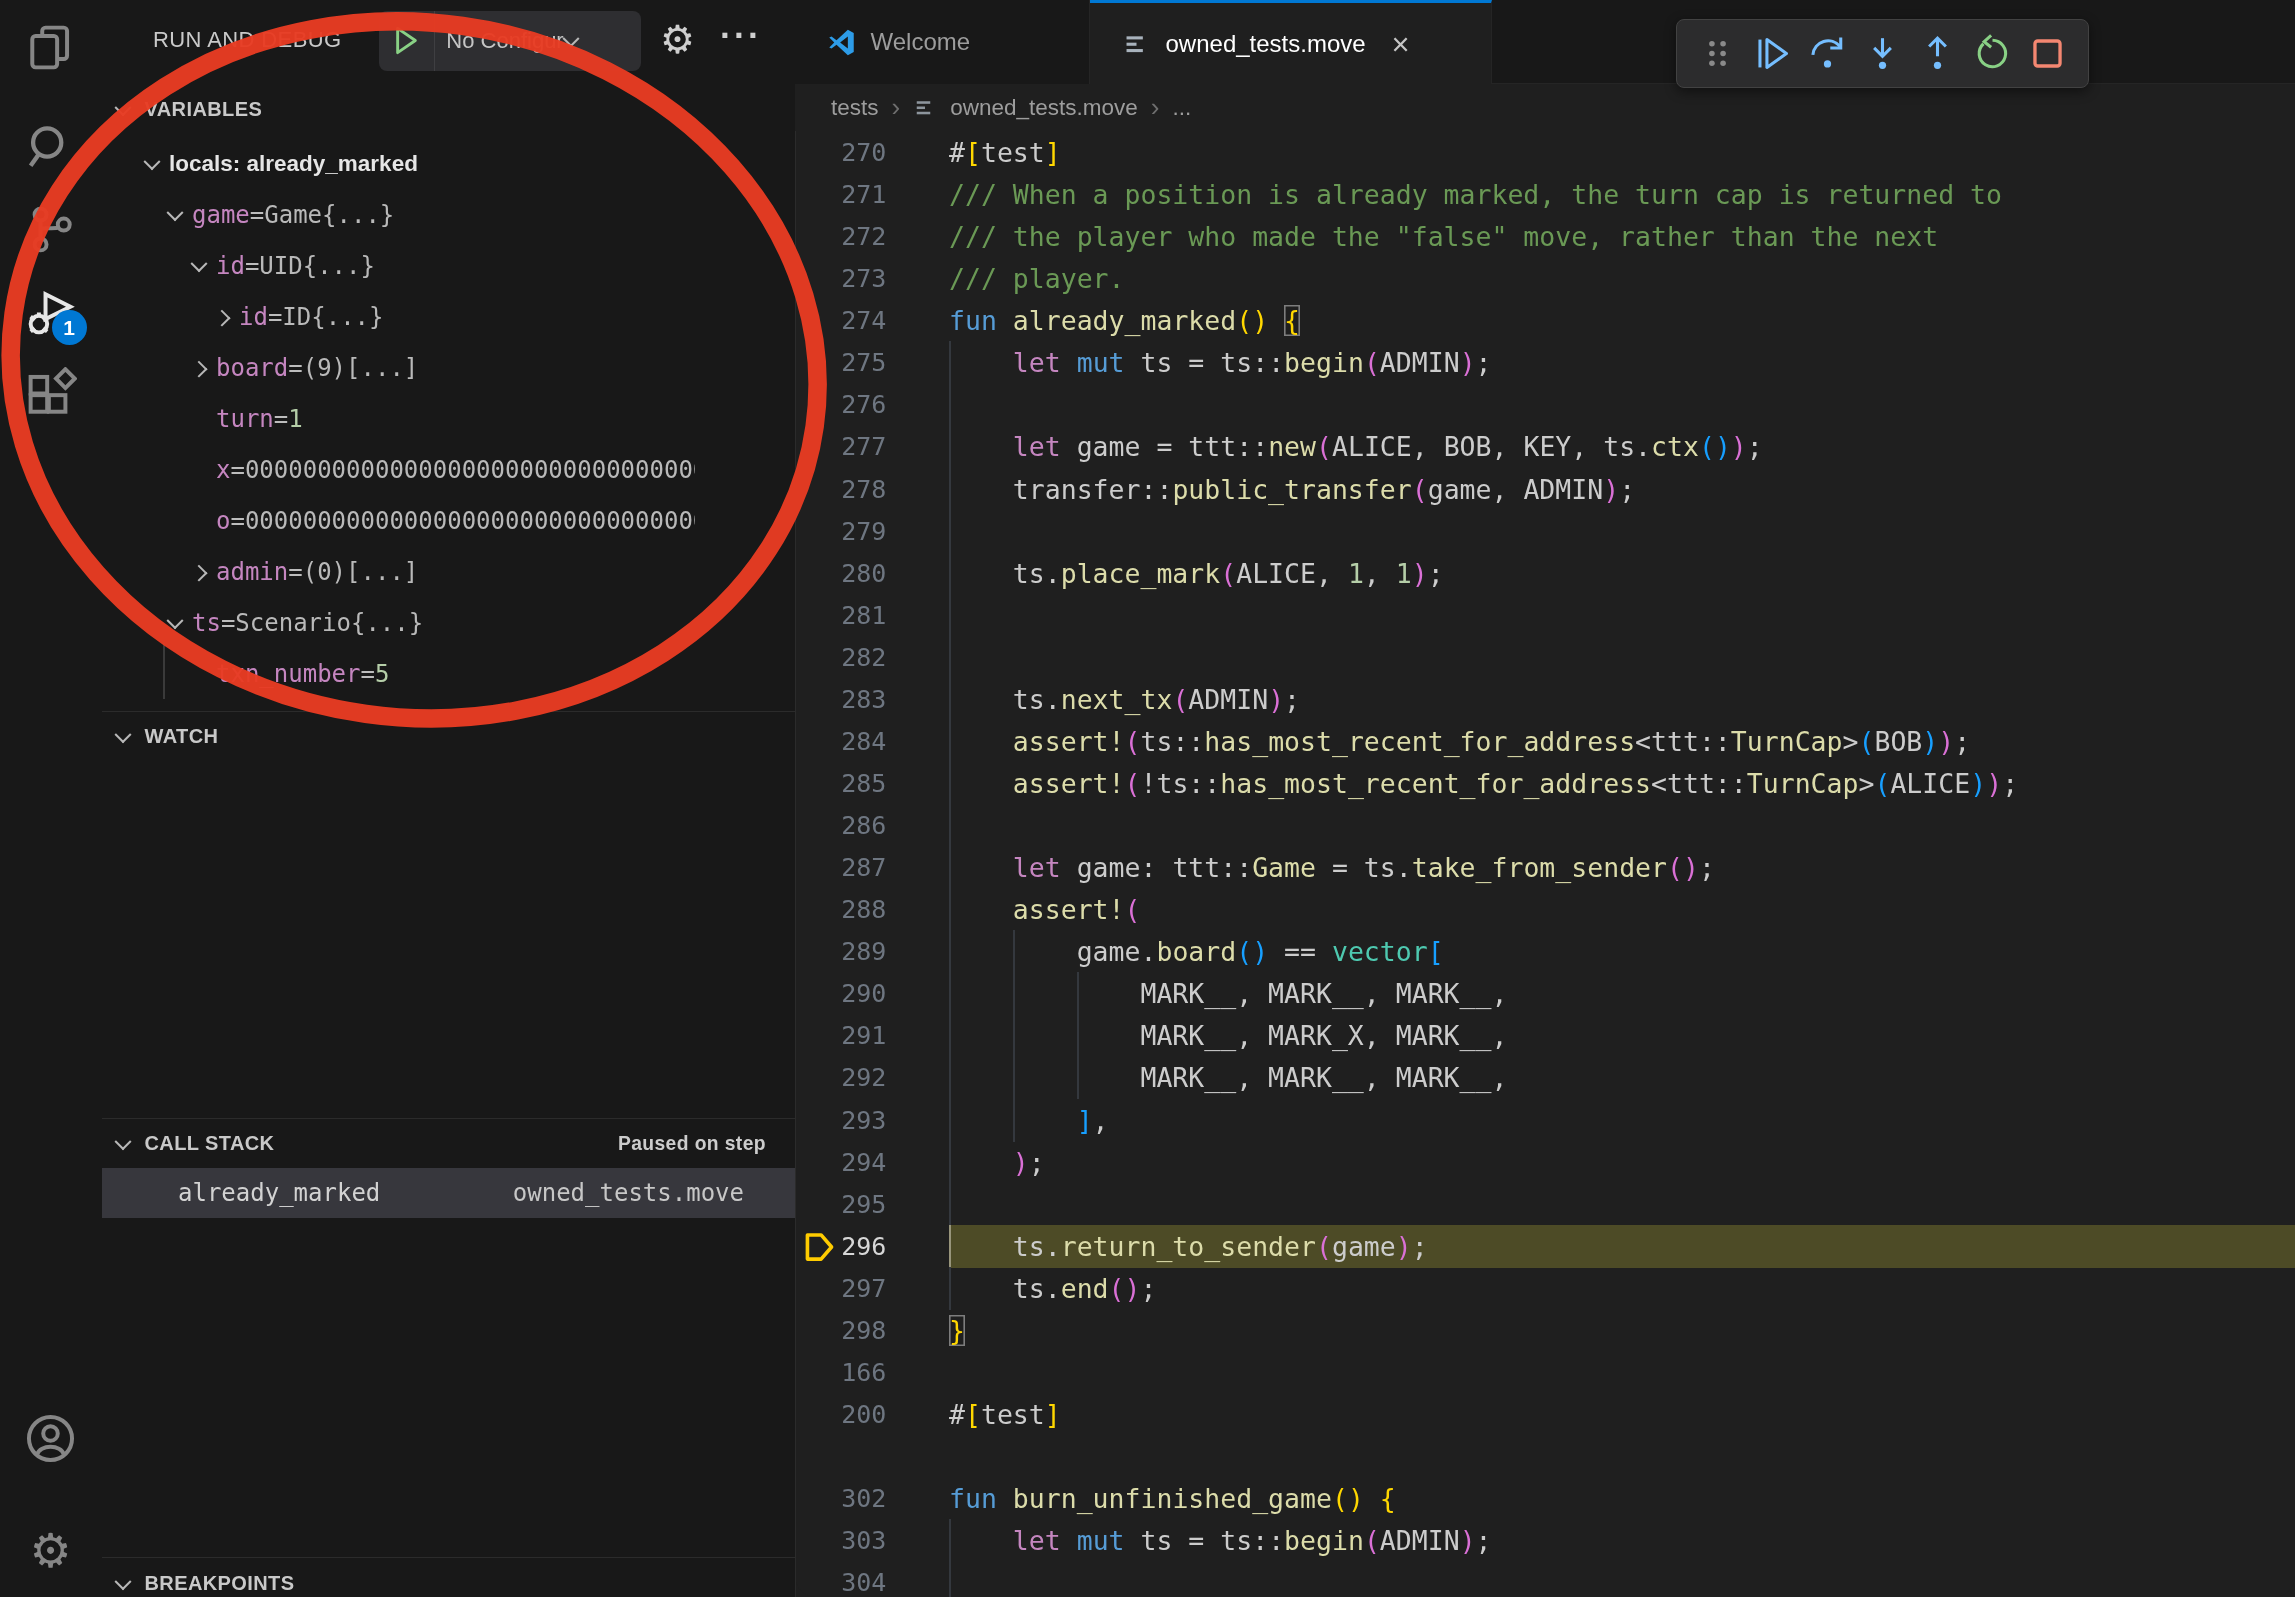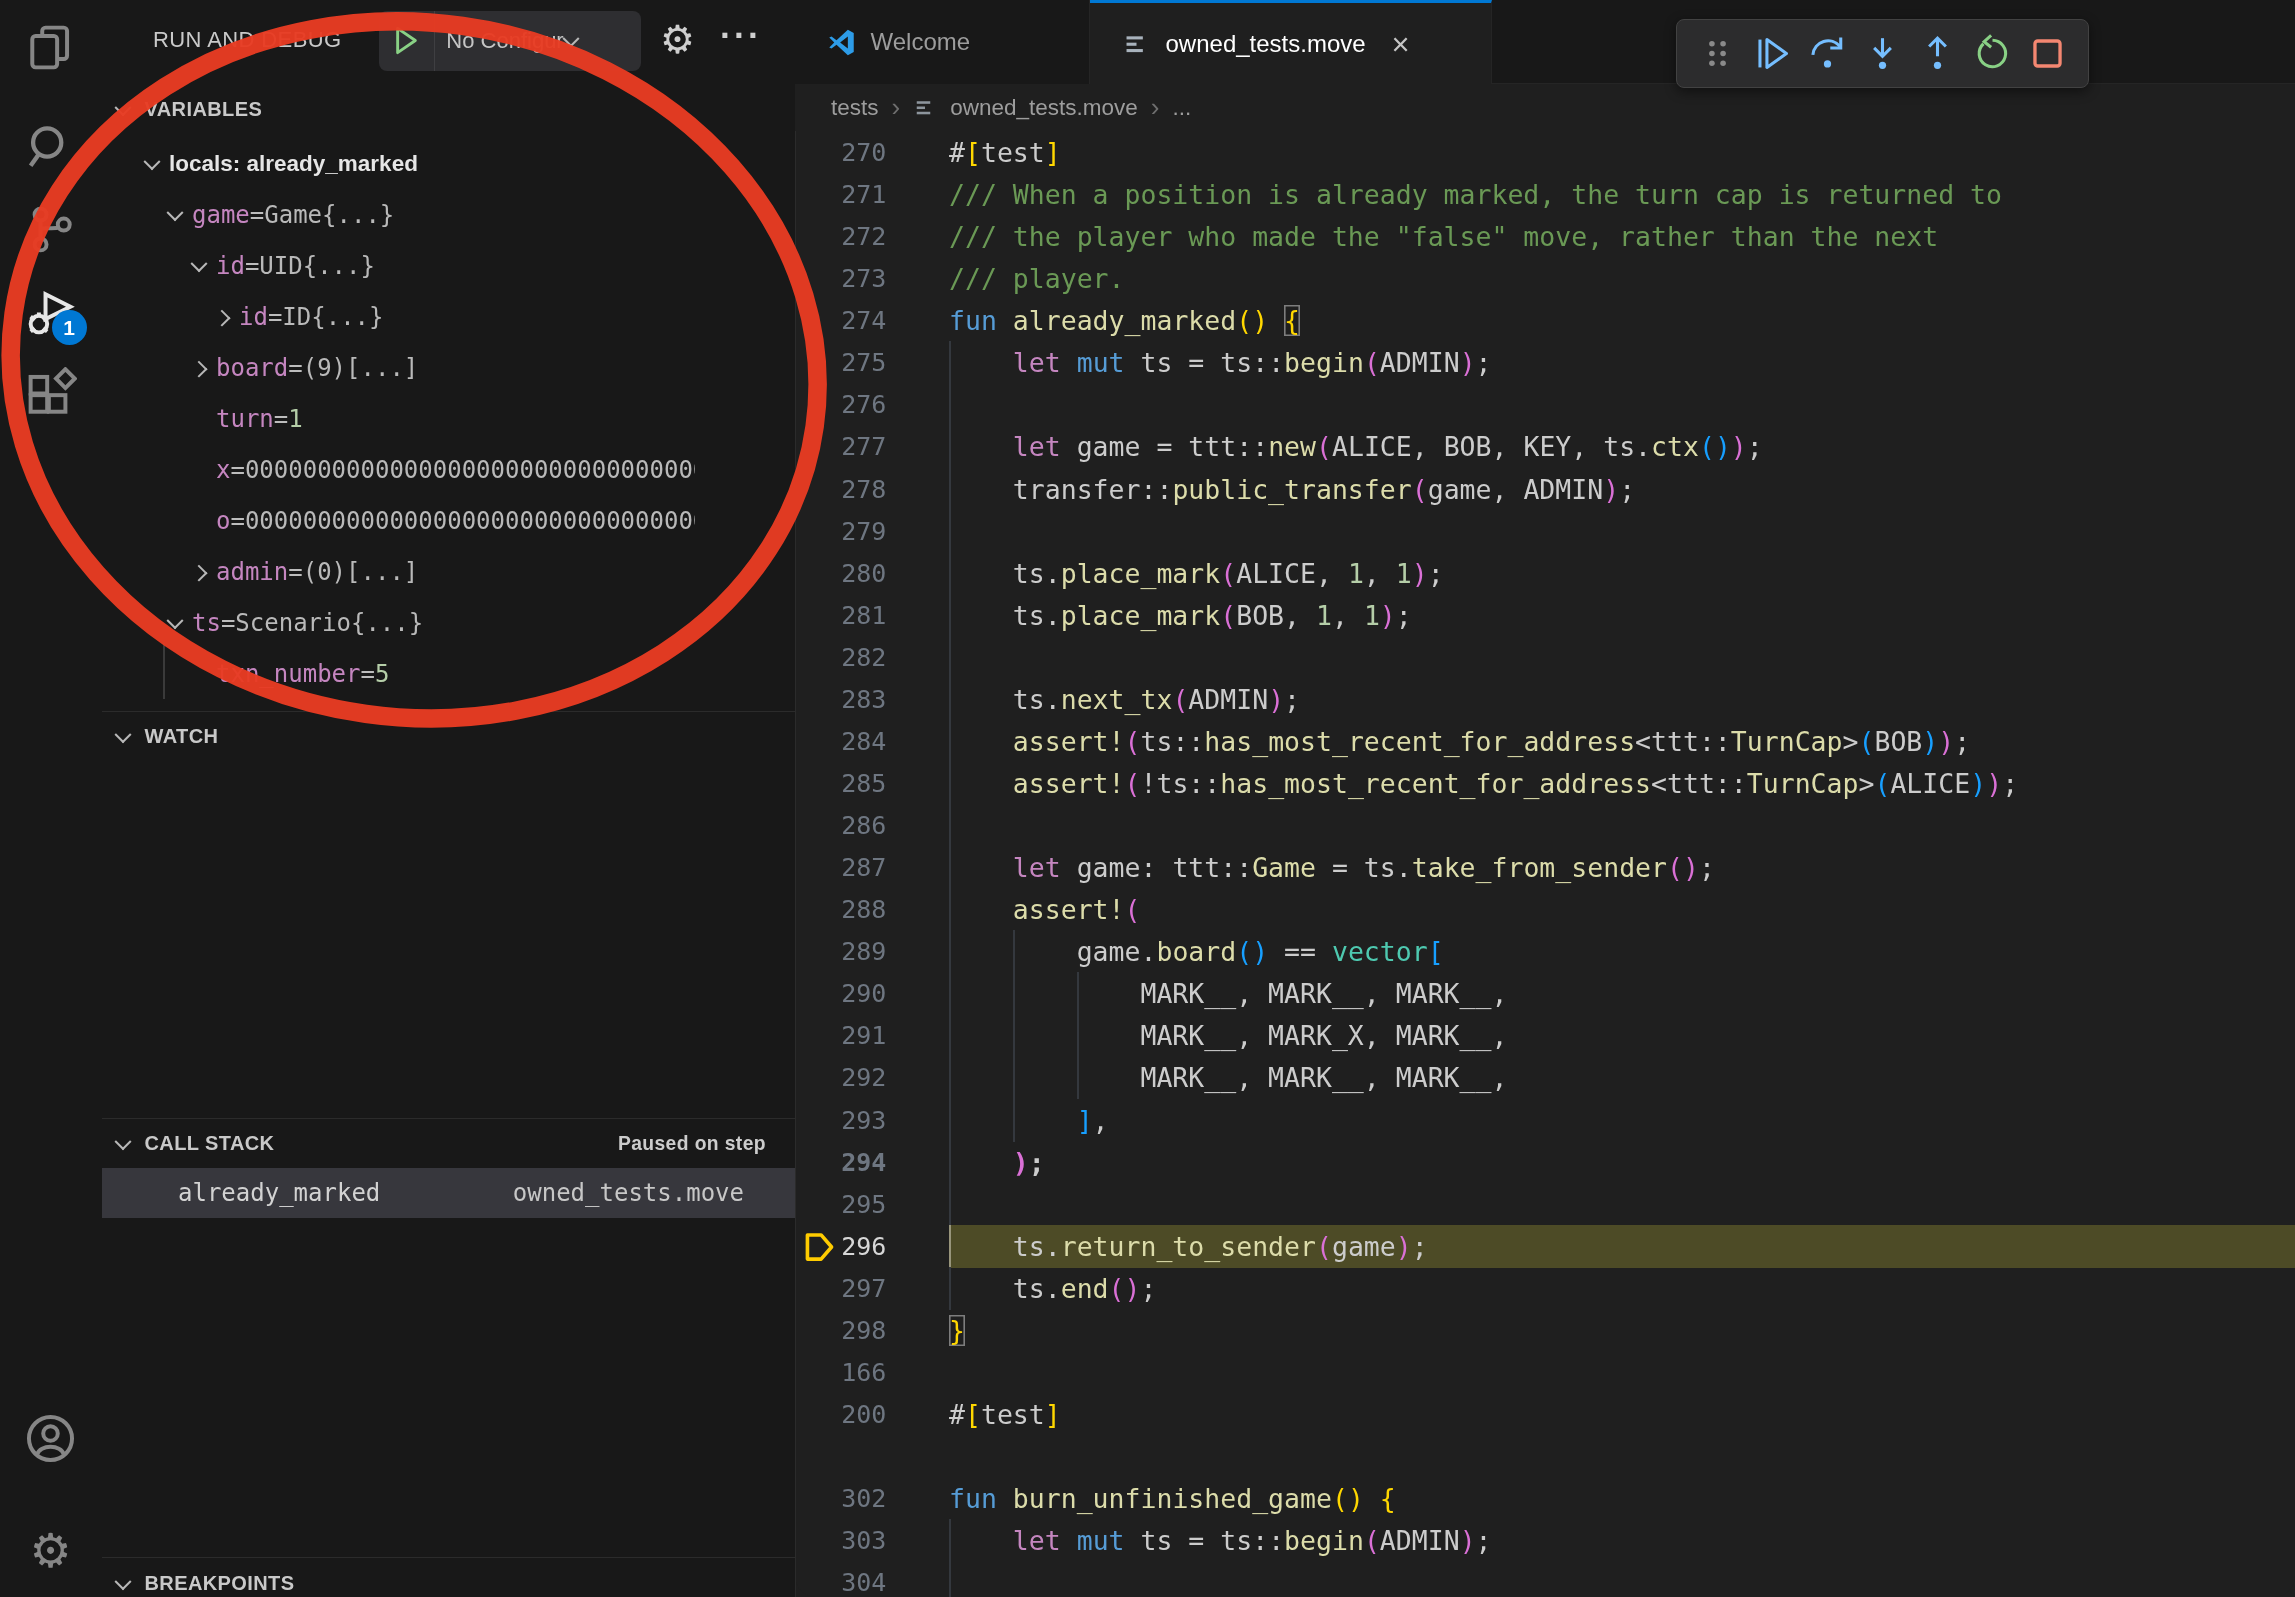--- a/index.html
+++ b/index.html
@@ -418,21 +418,20 @@
           <span class="txt"></span>
         </div>
         <div class="line" style="top: 421px;">
           <span class="guide" style="left: 154px;"></span>
           <span class="ln">280</span>
           <span class="txt"><span class="tk-p">    ts.</span><span class="tk-f">place_mark</span><span class="tk-o">(</span><span class="tk-p">ALICE, </span><span class="tk-n">1</span><span class="tk-p">, </span><span class="tk-n">1</span><span class="tk-o">)</span><span class="tk-p">;</span></span>
         </div>
         <div class="line" style="top: 463px;">
           <span class="guide" style="left: 154px;"></span>
           <span class="ln">281</span>
-          <span class="txt"><span class="tk-p">    ts.</span><span class="tk-f">place_mark</span><span class="tk-o">(</span><span class="tk-p">BOB, </span><span class="tk-n">1</span><span class="tk-p">, </span><span class="tk-n">1</span><span class="tk-o">)</span><span class="tk-p">;</span></span>
         </div>
         <div class="line" style="top: 505px;">
           <span class="guide" style="left: 154px;"></span>
           <span class="ln">282</span>
           <span class="txt"></span>
         </div>
         <div class="line" style="top: 547px;">
           <span class="guide" style="left: 154px;"></span>
           <span class="ln">283</span>
           <span class="txt"><span class="tk-p">    ts.</span><span class="tk-f">next_tx</span><span class="tk-o">(</span><span class="tk-p">ADMIN</span><span class="tk-o">)</span><span class="tk-p">;</span></span>
@@ -488,21 +487,21 @@
           <span class="guide" style="left: 282px;"></span>
           <span class="ln">292</span>
           <span class="txt"><span class="tk-p">            MARK__, MARK__, MARK__,</span></span>
         </div>
         <div class="line" style="top: 968px;">
           <span class="guide" style="left: 154px;"></span>
           <span class="guide" style="left: 218px;"></span>
           <span class="ln">293</span>
           <span class="txt"><span class="tk-p">        </span><span class="tk-b">]</span><span class="tk-p">,</span></span>
         </div>
-        <div class="line" style="top: 1010px; font-weight: bold;">
+        <div class="line" style="top: 1010px;">
           <span class="guide" style="left: 154px;"></span>
           <span class="ln">294</span>
           <span class="txt"><span class="tk-p">    </span><span class="tk-o">)</span><span class="tk-p">;</span></span>
         </div>
         <div class="line" style="top: 1052px;">
           <span class="guide" style="left: 154px;"></span>
           <span class="ln">295</span>
           <span class="txt"></span>
         </div>
         <div class="line cur" style="top: 1094px;">

